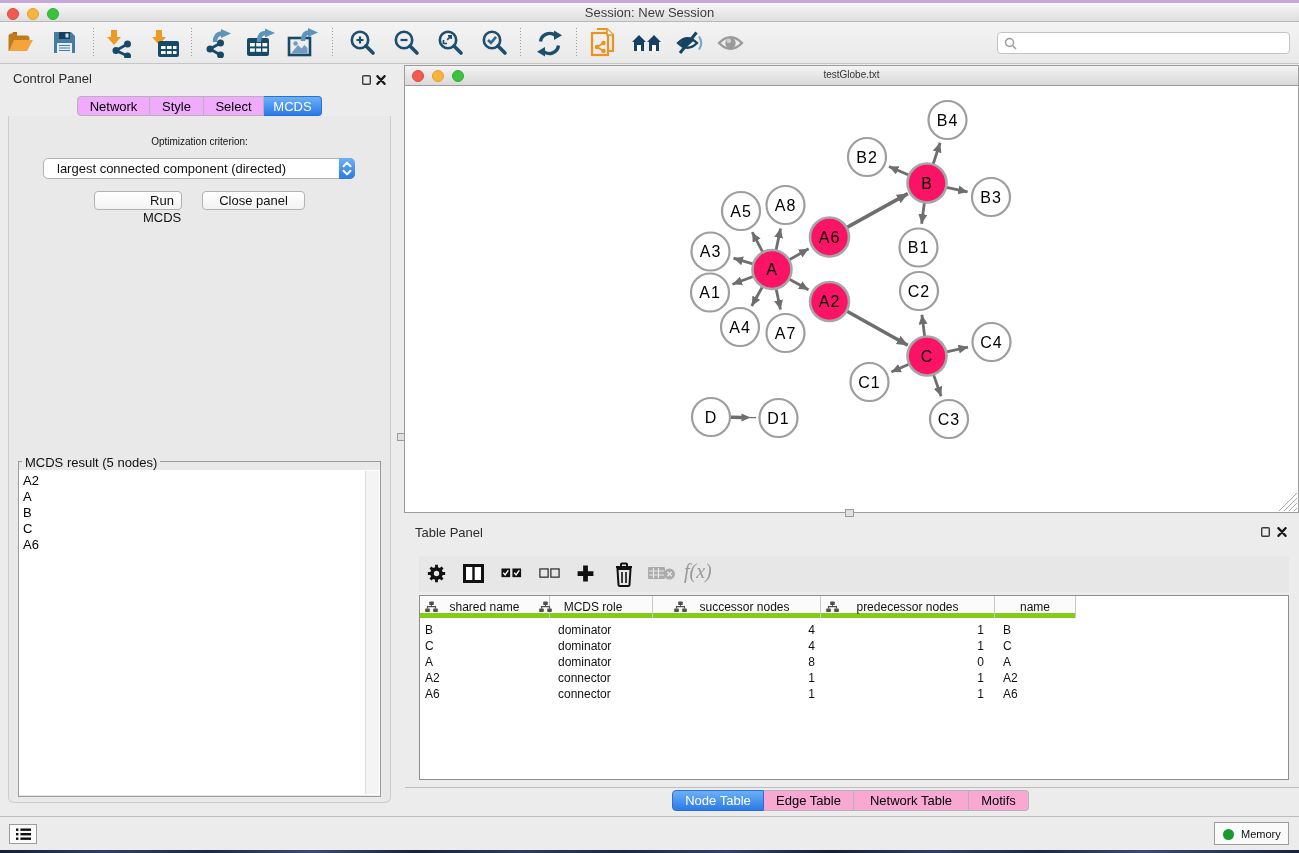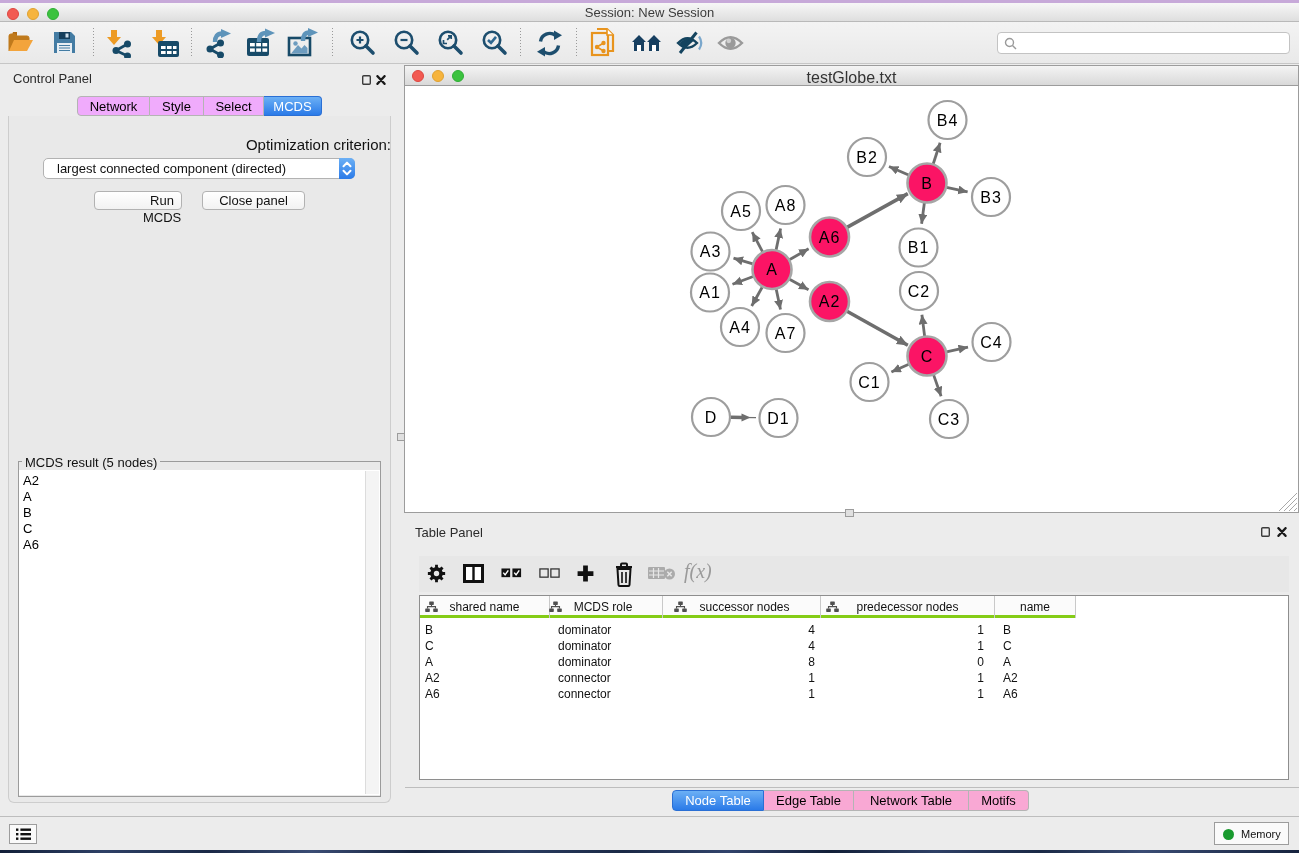--- a/index.html
+++ b/index.html
@@ -21,49 +21,49 @@
 
 #cpTitle { left:13px; top:71px; font-size:13px; color:#2b2b2b; }
 #cpPane { left:8px; top:116px; width:383px; height:687px; background:#e9e9e9;
   border:1px solid #cdcdcd; border-top:none; border-radius:0 0 6px 6px; }
 #cpTabs { left:77px; top:96px; height:20px; display:flex; font-size:13px; }
 #cpTabs .tab { background:#f0abfc; border:1px solid #b4b4b4; border-left:none;
   color:#000; display:flex; align-items:center; justify-content:center; height:20px; }
 #cpTabs .tab:first-child { border-left:1px solid #b4b4b4; border-radius:4px 0 0 4px; }
 #cpTabs .tab.sel { background:linear-gradient(#6cb0f5,#2a7ae8); color:#fff;
   border-color:#2a6fd4; border-radius:0 4px 4px 0; }
-#optLabel { left:8px; top:136px; width:383px; text-align:right; font-size:15px; color:#111; }
+#optLabel { left:8px; top:136px; width:383px; text-align:center; font-size:10px; color:#111; }
 #combo { left:43px; top:158px; width:312px; height:21px; background:#fff;
   border:1px solid #b2b2b2; border-radius:5px; font-size:13px; color:#111;
   line-height:19px; padding-left:13px; }
 #comboBtn { left:339px; top:158px; width:16px; height:21px; border-radius:0 5px 5px 0;
   background:linear-gradient(#6cb0f5,#2a7ae8); }
 .btn { position:absolute; height:19px; background:linear-gradient(#ffffff,#f2f2f2);
   border:1px solid #b2b2b2; border-radius:4px; font-size:13px; color:#111;
   text-align:center; line-height:17px; }
 #fieldset { left:18px; top:461px; width:363px; height:336px; border:1px solid #9b9b9b; }
 #legend { left:22px; top:455px; font-size:13px; color:#111; background:#e9e9e9; padding:0 3px; }
 #listbox { left:19px; top:470px; width:361px; height:325px; background:#fff; padding-top:3px; }
 #listScroll { left:365px; top:471px; width:14px; height:323px; background:#f4f4f4;
   border-left:1px solid #dcdcdc; }
 #listbox .li { padding-left:4px; font-size:13px; color:#000; height:16px; line-height:16px; }
 
 #netwin { left:404px; top:65px; width:895px; height:448px; background:#fff;
   border:1px solid #9c9c9c; }
 #netTitle { left:404px; top:65px; width:895px; height:21px;
   background:linear-gradient(#f4f4f4,#d9d9d9); border:1px solid #9c9c9c; }
 #netTitle .tl { position:absolute; top:4px; width:12px; height:12px; border-radius:50%; }
-#netTitleTxt { left:404px; top:69px; width:895px; text-align:center; font-size:16px; color:#333; }
+#netTitleTxt { left:404px; top:69px; width:895px; text-align:center; font-size:10px; color:#333; }
 
 #tpTitle { left:415px; top:525px; font-size:13px; color:#2b2b2b; }
 #tpToolbar { left:419px; top:556px; width:870px; height:36px; background:#e7e7e7; }
 #tblWrap { left:419px; top:595px; width:870px; height:185px; background:#fff;
   border:1px solid #8e8e8e; }
 #tblHead { position:absolute; left:0; top:0; width:656px; height:22px; background:#fbfbfb;
-  border-bottom:3px solid #84cc16; font-size:12px; color:#111; }
+  border-bottom:5px solid #84cc16; font-size:12px; color:#111; }
 .hcell { position:absolute; top:0; height:22px; border-right:1px solid #c9c9c9;
   display:flex; align-items:center; justify-content:center; }
 .hcell svg { position:absolute; left:5px; top:5px; margin:0 !important; }
 .trow { position:absolute; font-size:12px; color:#111; height:16px; line-height:16px; width:656px; }
 .tc { position:absolute; }
 #tabLine { left:405px; top:787px; width:894px; height:1px; background:#bdbdbd; }
 #btmTabs { left:672px; top:790px; height:21px; display:flex; font-size:13px; }
 #btmTabs .tab { background:#f9a8d4; border:1px solid #b4b4b4; border-left:none;
   display:flex; align-items:center; justify-content:center; }
 #btmTabs .tab.sel { background:linear-gradient(#6cb0f5,#2a7ae8); color:#fff;
@@ -379,21 +379,21 @@
 <div id="tblWrap" class="abs">
   <div id="tblHead">
     <div class="hcell" style="left:0;width:130px;"><svg width="13" height="12" viewBox="0 0 13 12" style="margin-right:7px;">
           <g fill="#4f4f4f">
             <rect x="4.2" y="0.5" width="4.6" height="3.4" rx="0.6"></rect>
             <rect x="0.2" y="7.5" width="4.6" height="3.4" rx="0.6"></rect>
             <rect x="8.2" y="7.5" width="4.6" height="3.4" rx="0.6"></rect>
           </g>
           <path d="M6.5,3.9 V5.6 M2.5,7.5 V5.6 H10.5 V7.5" stroke="#4f4f4f" fill="none" stroke-width="1.1"></path>
         </svg>shared name</div>
-    <div class="hcell" style="left:124px;width:119px;"><svg width="13" height="12" viewBox="0 0 13 12" style="margin-right:7px;">
+    <div class="hcell" style="left:114px;width:119px;"><svg width="13" height="12" viewBox="0 0 13 12" style="margin-right:7px;">
           <g fill="#4f4f4f">
             <rect x="4.2" y="0.5" width="4.6" height="3.4" rx="0.6"></rect>
             <rect x="0.2" y="7.5" width="4.6" height="3.4" rx="0.6"></rect>
             <rect x="8.2" y="7.5" width="4.6" height="3.4" rx="0.6"></rect>
           </g>
           <path d="M6.5,3.9 V5.6 M2.5,7.5 V5.6 H10.5 V7.5" stroke="#4f4f4f" fill="none" stroke-width="1.1"></path>
         </svg>MCDS role</div>
     <div class="hcell" style="left:249px;width:152px;"><svg width="13" height="12" viewBox="0 0 13 12" style="margin-right:7px;">
           <g fill="#4f4f4f">
             <rect x="4.2" y="0.5" width="4.6" height="3.4" rx="0.6"></rect>

